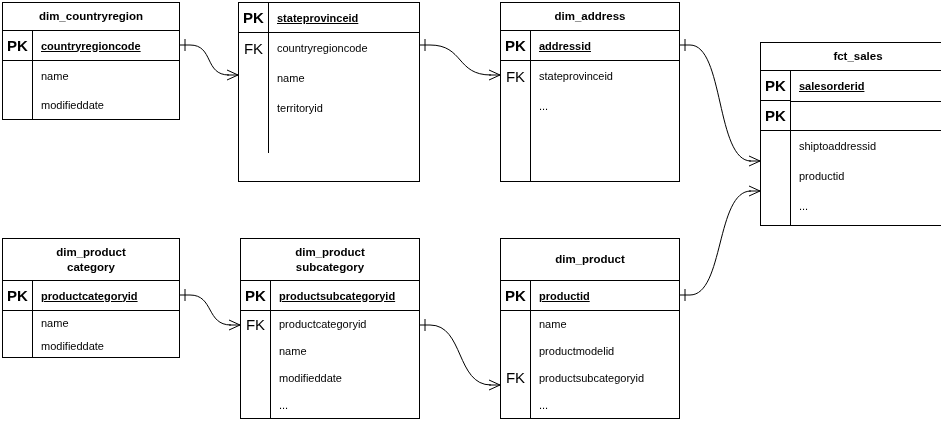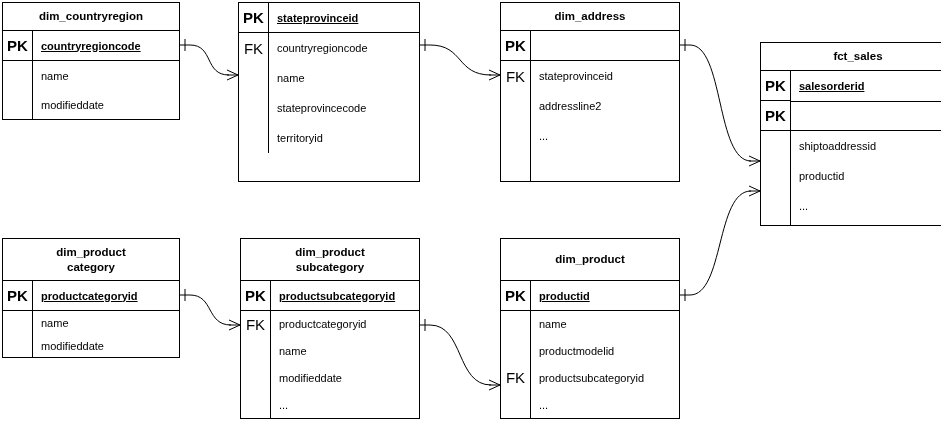--- a/index.html
+++ b/index.html
@@ -191,46 +191,49 @@
         <div class="keycol">
           <div class="krow">FK</div>
           <div class="krow"></div>
           <div class="krow"></div>
           <div class="krow"></div>
           <div class="spacer"></div>
         </div>
         <div class="namecol">
           <div class="nrow">countryregioncode</div>
           <div class="nrow">name</div>
-          <div class="nrow">stateprovincecode</div>
           <div class="nrow">territoryid</div>
           <div class="spacer"></div>
         </div>
       </div>
     </div>
     <div class="entity" style="left: 500px; top: 2px; width: 180px; height: 180px;">
       <div class="entity-title" style="height: 28px;">
         <span class="title-line">dim_address</span>
       </div>
       <div class="pk-block" style="height: 30px;">
         <div class="keycol">
           <div class="krow pk-label">PK</div>
         </div>
+        <div class="namecol">
+          <div class="nrow pk-name">
+            <span class="u">addressid</span>
+          </div>
+        </div>
       </div>
       <div class="attr-block" style="height: 120px;">
         <div class="keycol">
           <div class="krow">FK</div>
           <div class="krow"></div>
           <div class="krow"></div>
           <div class="krow"></div>
           <div class="spacer"></div>
         </div>
         <div class="namecol">
           <div class="nrow">stateprovinceid</div>
-          <div class="nrow">addressline2</div>
           <div class="nrow">...</div>
           <div class="spacer"></div>
         </div>
       </div>
     </div>
     <div class="entity" style="left: 760px; top: 42px; width: 196px; height: 184px;">
       <div class="entity-title" style="height: 28px;">
         <span class="title-line">fct_sales</span>
       </div>
       <div class="pk-block" style="height: 60px;">

